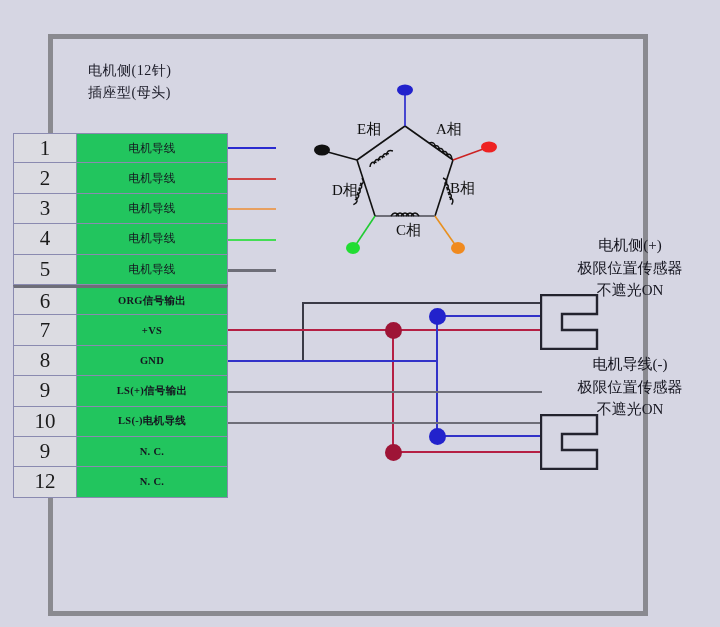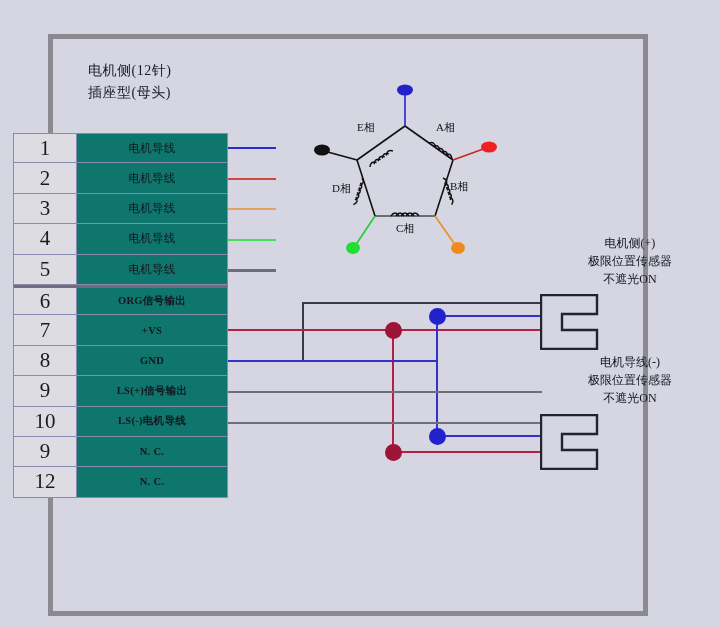--- a/index.html
+++ b/index.html
@@ -33,41 +33,41 @@
   .trow.thick{border-top:3px solid #6e6e78;}
   .tnum{
     width:62px;flex:none;
     border-right:1px solid #8a8ab0;
     background:#dcdce2;
     display:flex;align-items:center;justify-content:center;
     font-size:21px;color:#1a1a1a;font-family:"Liberation Serif",serif;
   }
   .tlbl{
     flex:1;display:flex;align-items:center;justify-content:center;
-    font-size:11.5px;color:#15151f;background:#0f766e;
+    font-size:11.5px;color:#15151f;background:#22c55e;
     letter-spacing:.3px;
   }
   .tlbl.sm{font-size:10.5px;font-weight:bold;}
   
   .w{position:absolute;}
   .hw{height:2px;}
   .vw{width:2px;}
   .node{
     position:absolute;width:17px;height:17px;border-radius:50%;
   }
   
   .sensor{position:absolute;}
   .slabel{
-    position:absolute;text-align:center;font-size:12px;
+    position:absolute;text-align:center;font-size:15px;
     color:#15151f;line-height:1.5;width:150px;
   }
   
   .penta{position:absolute;left:310px;top:62px;width:190px;height:180px;}
   .plbl{
-    position:absolute;font-size:11px;color:#111;
+    position:absolute;font-size:15px;color:#111;
     font-family:"Liberation Serif",serif;white-space:nowrap;
   }
 </style>
 </head>
 <body>
 
 <div id="stage">
 
   <div class="frame"></div>
 

